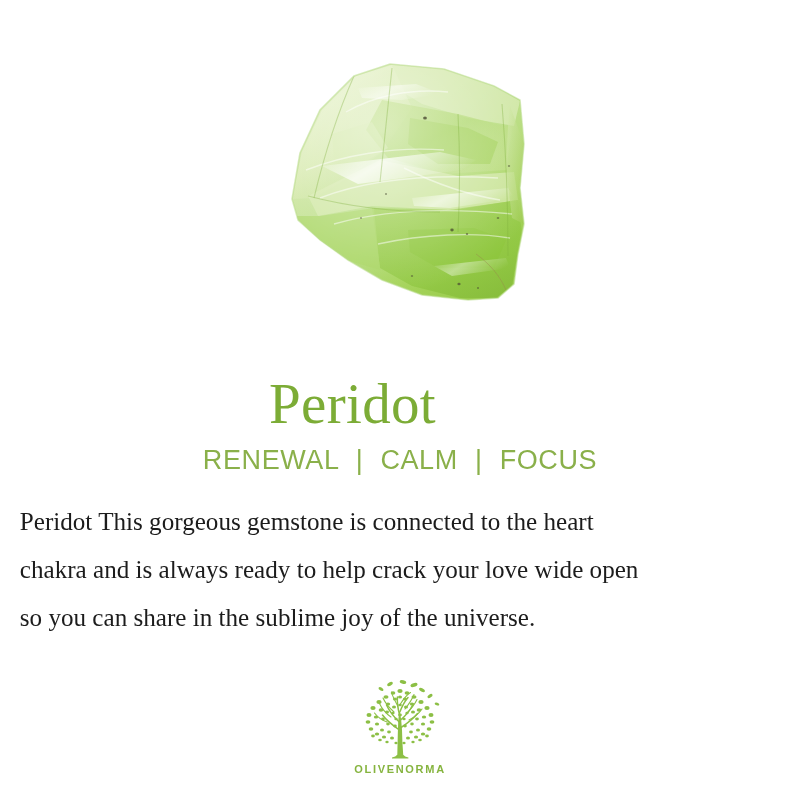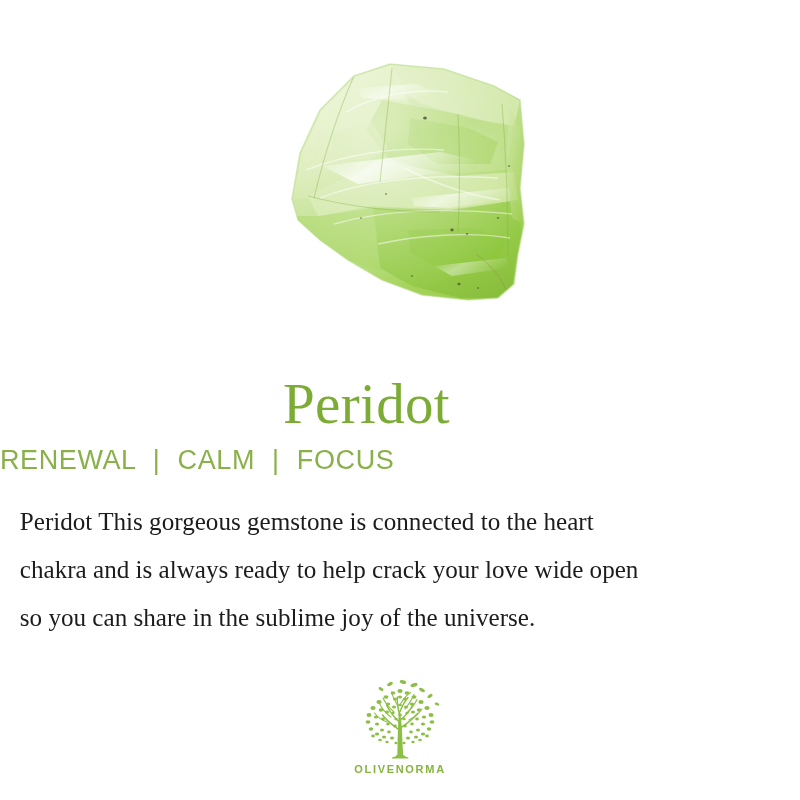--- a/index.html
+++ b/index.html
@@ -44,29 +44,29 @@
     top: 334px;
     width: 705px;
     text-align: center;
     font-family: "Liberation Serif", "DejaVu Serif", serif;
     font-size: 57px;
     line-height: 64px;
     font-weight: 400;
     color: #7cac36;
     letter-spacing: 0.3px;
     white-space: nowrap;
-    padding-left: 14px;
   }
 
   
   .keywords {
     position: absolute;
     left: 0;
     top: 443px;
     width: 800px;
+    text-align: center;
     font-family: "Liberation Sans", sans-serif;
     font-size: 27px;
     line-height: 34px;
     font-weight: 400;
     color: #8ab04a;
     letter-spacing: 0.6px;
     white-space: nowrap;
   }
   .keywords .kw-sep {
     display: inline-block;

